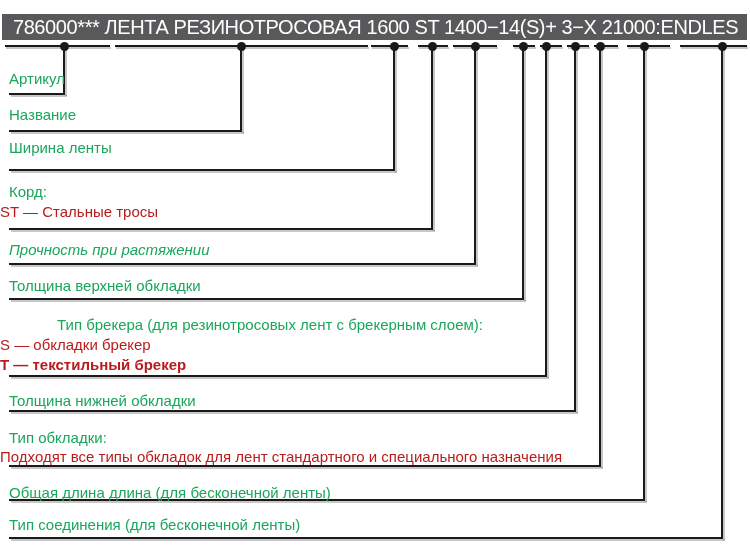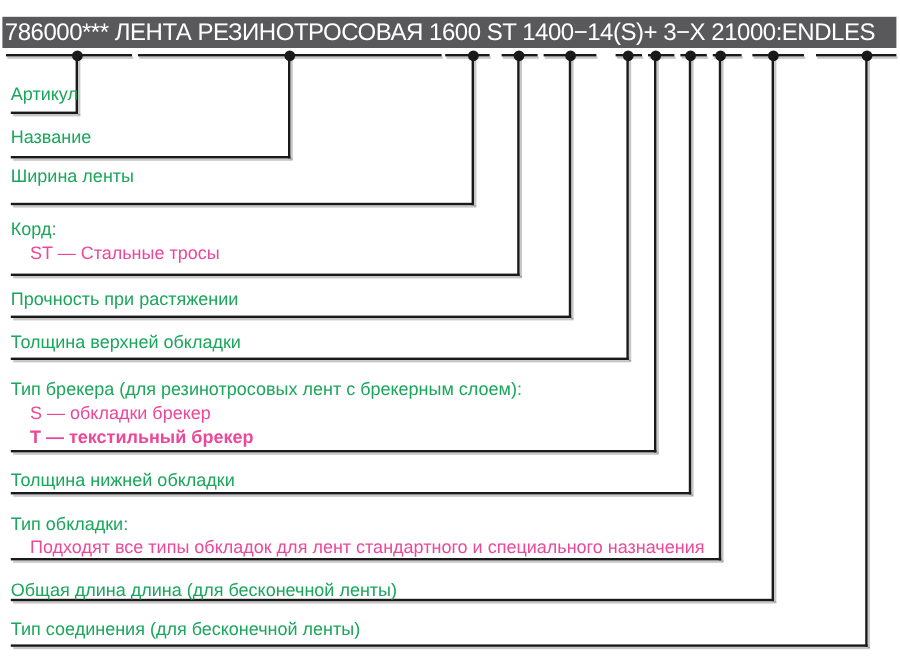--- a/index.html
+++ b/index.html
@@ -1,37 +1,37 @@
 <!DOCTYPE html>
 <html lang="ru" style="--green: #1aa65b; --bar-bg: #59595b; --bar-fg: #ffffff; --line: #1a1a1a;"><head>
 <meta charset="utf-8">
 <style>
   html,body{margin:0;padding:0;background:#ffffff;}
   .canvas{
     position:relative;width:750px;height:556px;background:#ffffff;
-    font-family:"Liberation Sans","DejaVu Sans",sans-serif;overflow:hidden;
+    font-family:"Liberation Sans","DejaVu Sans",sans-serif;overflow:hidden;text-align:center;
   }
   .bar{
     position:absolute;left:2px;top:14px;width:745px;height:26px;
     background:var(--bar-bg,#59595b);color:var(--bar-fg,#ffffff);
     font-size:20px;line-height:27px;letter-spacing:-0.4px;
     white-space:nowrap;padding-left:2px;box-sizing:border-box;overflow:hidden;
   }
   .seg{position:absolute;top:45px;height:2px;background:var(--line,#1a1a1a);
        box-shadow:1px 2px 0 rgba(0,0,0,0.22);}
   .dot{position:absolute;top:42px;width:9px;height:9px;border-radius:50%;
        background:var(--line,#1a1a1a);}
   .vline{position:absolute;width:2px;background:var(--line,#1a1a1a);
          box-shadow:2px 1px 0 rgba(0,0,0,0.22);}
   .hline{position:absolute;left:9px;height:2px;background:var(--line,#1a1a1a);
          box-shadow:2px 2px 0 rgba(0,0,0,0.22);}
   .lbl{position:absolute;left:9px;font-size:15px;line-height:17px;
        color:var(--green,#1aa65b);white-space:nowrap;}
-  .sub{position:absolute;left:25px;font-size:15px;line-height:17px;
-       color:#ec4899;white-space:nowrap;}
+  .sub{position:absolute;left:0;font-size:15px;line-height:17px;
+       color:#b91c1c;white-space:nowrap;}
 </style>
 </head>
 <body>
 
 <div class="canvas">
 
   <div class="bar">
     <span>786000*** ЛЕНТА РЕЗИНОТРОСОВАЯ 1600 ST 1400−14(S)+ 3−X 21000:ENDLES</span>
   </div>
 
@@ -66,37 +66,37 @@
     <span class="hline" style="top:228px;width:424px;"></span>
     <div class="lbl" style="top:183px;">Корд:</div>
     <div class="sub" style="top:203px;">ST — Стальные тросы</div>
   </div>
 
   <div>
     <span class="seg" style="left:453px;width:44px;"></span>
     <span class="dot" style="left:471px;"></span>
     <span class="vline" style="left:474px;top:46px;height:219px;"></span>
     <span class="hline" style="top:263px;width:467px;"></span>
-    <div class="lbl" style="top:241px;">Прочность при растяжении</div>
+    <div class="lbl" style="top:241px;font-style:italic;">Прочность при растяжении</div>
   </div>
 
   <div>
     <span class="seg" style="left:513px;width:22px;"></span>
     <span class="dot" style="left:519px;"></span>
     <span class="vline" style="left:522px;top:46px;height:254px;"></span>
     <span class="hline" style="top:298px;width:515px;"></span>
     <div class="lbl" style="top:277px;">Толщина верхней обкладки</div>
   </div>
 
   <div>
     <span class="seg" style="left:540px;width:22px;"></span>
     <span class="dot" style="left:542px;"></span>
     <span class="vline" style="left:545px;top:46px;height:331px;"></span>
     <span class="hline" style="top:375px;width:538px;"></span>
-    <div class="lbl" style="top:316px;">Тип брекера (для резинотросовых лент с брекерным слоем):</div>
+    <div class="lbl" style="top:316px;margin-left:48px;">Тип брекера (для резинотросовых лент с брекерным слоем):</div>
     <div class="sub" style="top:336px;">S — обкладки брекер</div>
     <div class="sub" style="top:356px;font-weight:bold;">Т — текстильный брекер</div>
   </div>
 
   <div>
     <span class="seg" style="left:567px;width:22px;"></span>
     <span class="dot" style="left:571px;"></span>
     <span class="vline" style="left:574px;top:46px;height:366px;"></span>
     <span class="hline" style="top:410px;width:567px;"></span>
     <div class="lbl" style="top:392px;">Толщина нижней обкладки</div>

